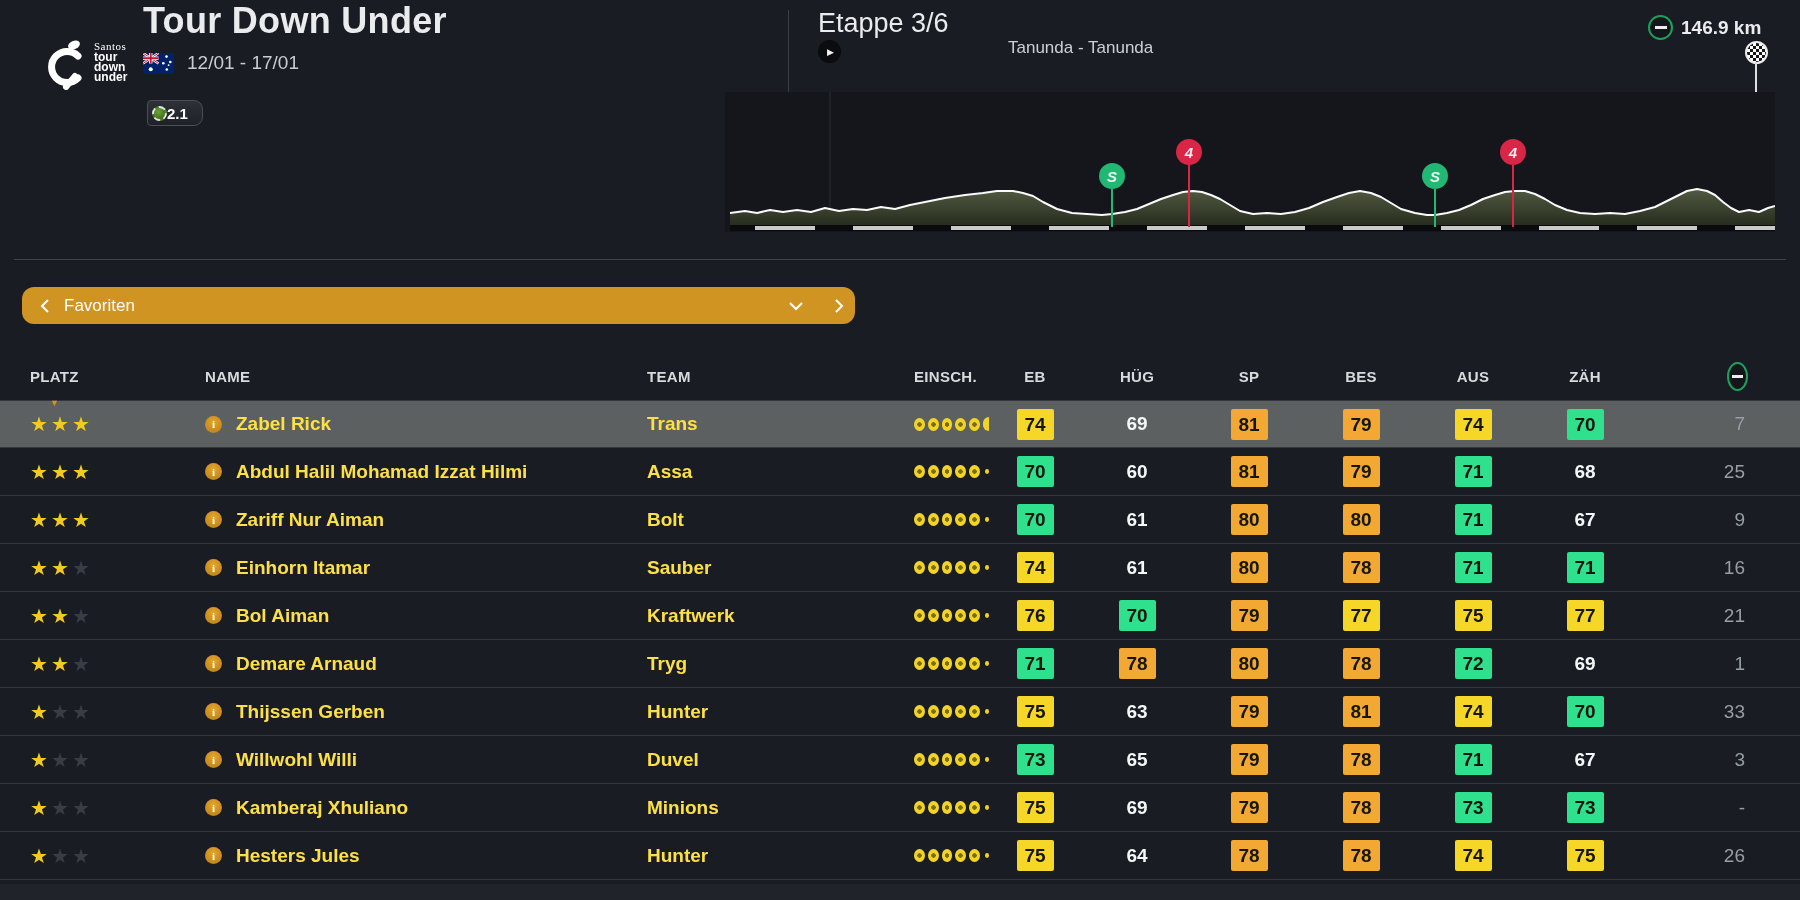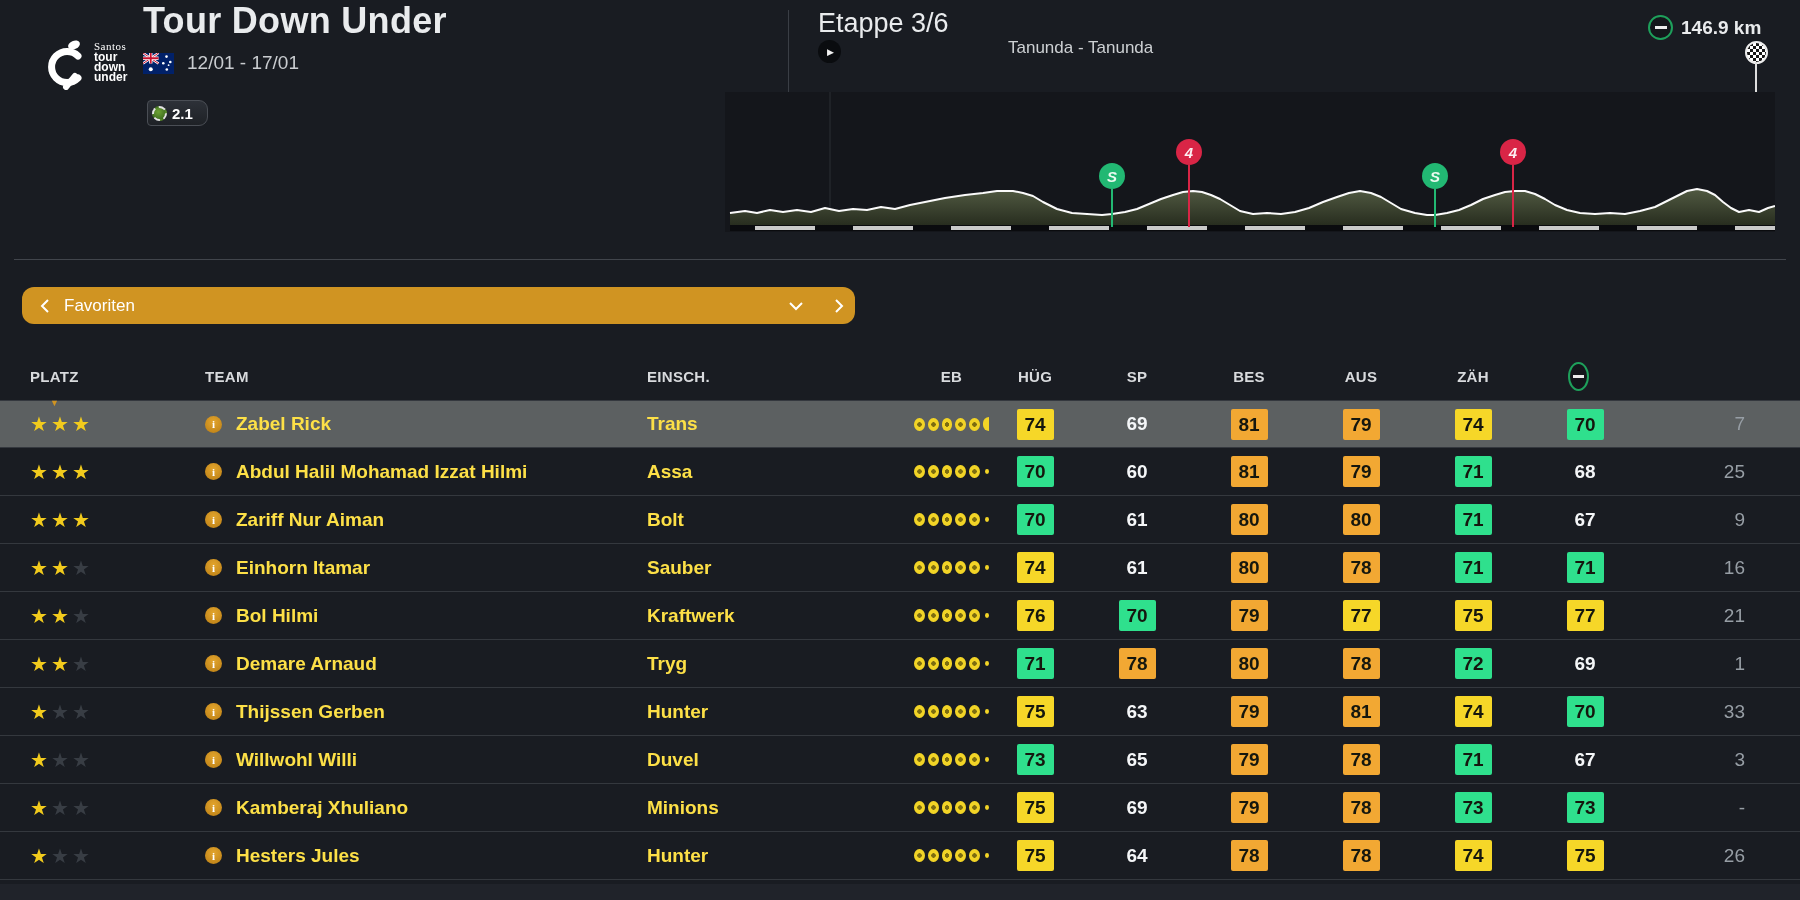--- a/index.html
+++ b/index.html
@@ -9,21 +9,21 @@
 
   
   #race-logo { left:40px; top:26px; width:120px; height:56px; display:flex; gap:6px;margin-top:12px; }
   #race-logo svg { flex:0 0 auto; }
   .logo-text { color:#fff; padding-top:2px; }
   .logo-sponsor { font-family:"Liberation Serif", serif; font-size:11px; letter-spacing:.5px; }
   .logo-word { font-size:12px; font-weight:bold; line-height:10px; }
   #race-title { left:143px; top:0; font-size:36px; font-weight:700; color:#e9ebed; letter-spacing:.3px; }
   #race-sub { left:143px; top:52px; display:flex; align-items:center; gap:13px; }
   #race-dates { font-size:19px; color:#c9ccd0; }
-  #cat-badge { left:147px; top:100px; height:26px; padding:0 14px 0 4px; display:flex; align-items:center; gap:5px;
+  #cat-badge { left:147px; top:100px; height:26px; padding:0 14px 0 4px; display:flex; align-items:center; 
                background:linear-gradient(180deg,#2d3138,#1e2126); border:1px solid #4a4e55;
                border-radius:4px 9px 9px 4px; }
   #cat-dot { width:15px; height:15px; border-radius:50%; border:2px dashed #e4e4e4;
              background:radial-gradient(circle at 40% 35%, #6ea335, #34611a); }
   #cat-label { font-size:15px; font-weight:bold; color:#fff; }
 
   #vdivider { left:788px; top:10px; width:1px; height:196px; background:#3a3e45; }
   #hdivider { left:14px; top:259px; width:1772px; height:1px; background:#41454c; }
 
   
@@ -191,20 +191,21 @@
     <polyline points="2,2 8,8 2,14" fill="none" stroke="#fff" stroke-width="2"></polyline>
   </svg>
 </div>
 
 <div class="abs" id="table">
   <div class="trow" id="thead">
     <div class="platz-head">
       <span>PLATZ</span>
       <span class="sort-arrow">▼</span>
     </div>
+    <div>NAME</div>
     <div>TEAM</div>
     <div>EINSCH.</div>
     <div class="ctr">EB</div>
     <div class="ctr">HÜG</div>
     <div class="ctr">SP</div>
     <div class="ctr">BES</div>
     <div class="ctr">AUS</div>
     <div class="ctr">ZÄH</div>
     <div class="col-icon-cell">
       <span class="col-icon">
@@ -314,21 +315,21 @@
         <div class="stat"><div class="badge orange">80</div></div>
         <div class="stat"><div class="badge orange">78</div></div>
         <div class="stat"><div class="badge green">71</div></div>
         <div class="stat"><div class="badge green">71</div></div>
         <div class="rank">16</div>
       </div>
       <div class="trow">
         <div class="stars"><span class="">★</span><span class="">★</span><span class="dim">★</span></div>
         <div class="name-cell">
           <div class="info-icon">i</div>
-          <div class="rname">Bol Hilmi</div>
+          <div class="rname">Bol Aiman</div>
         </div>
         <div class="rteam">Kraftwerk</div>
         <div class="dots">
           <div class="dot"></div>
           <div class="dot"></div>
           <div class="dot"></div>
           <div class="dot"></div>
           <div class="dot"></div>
           <div class="dot-small"></div>
         </div>

